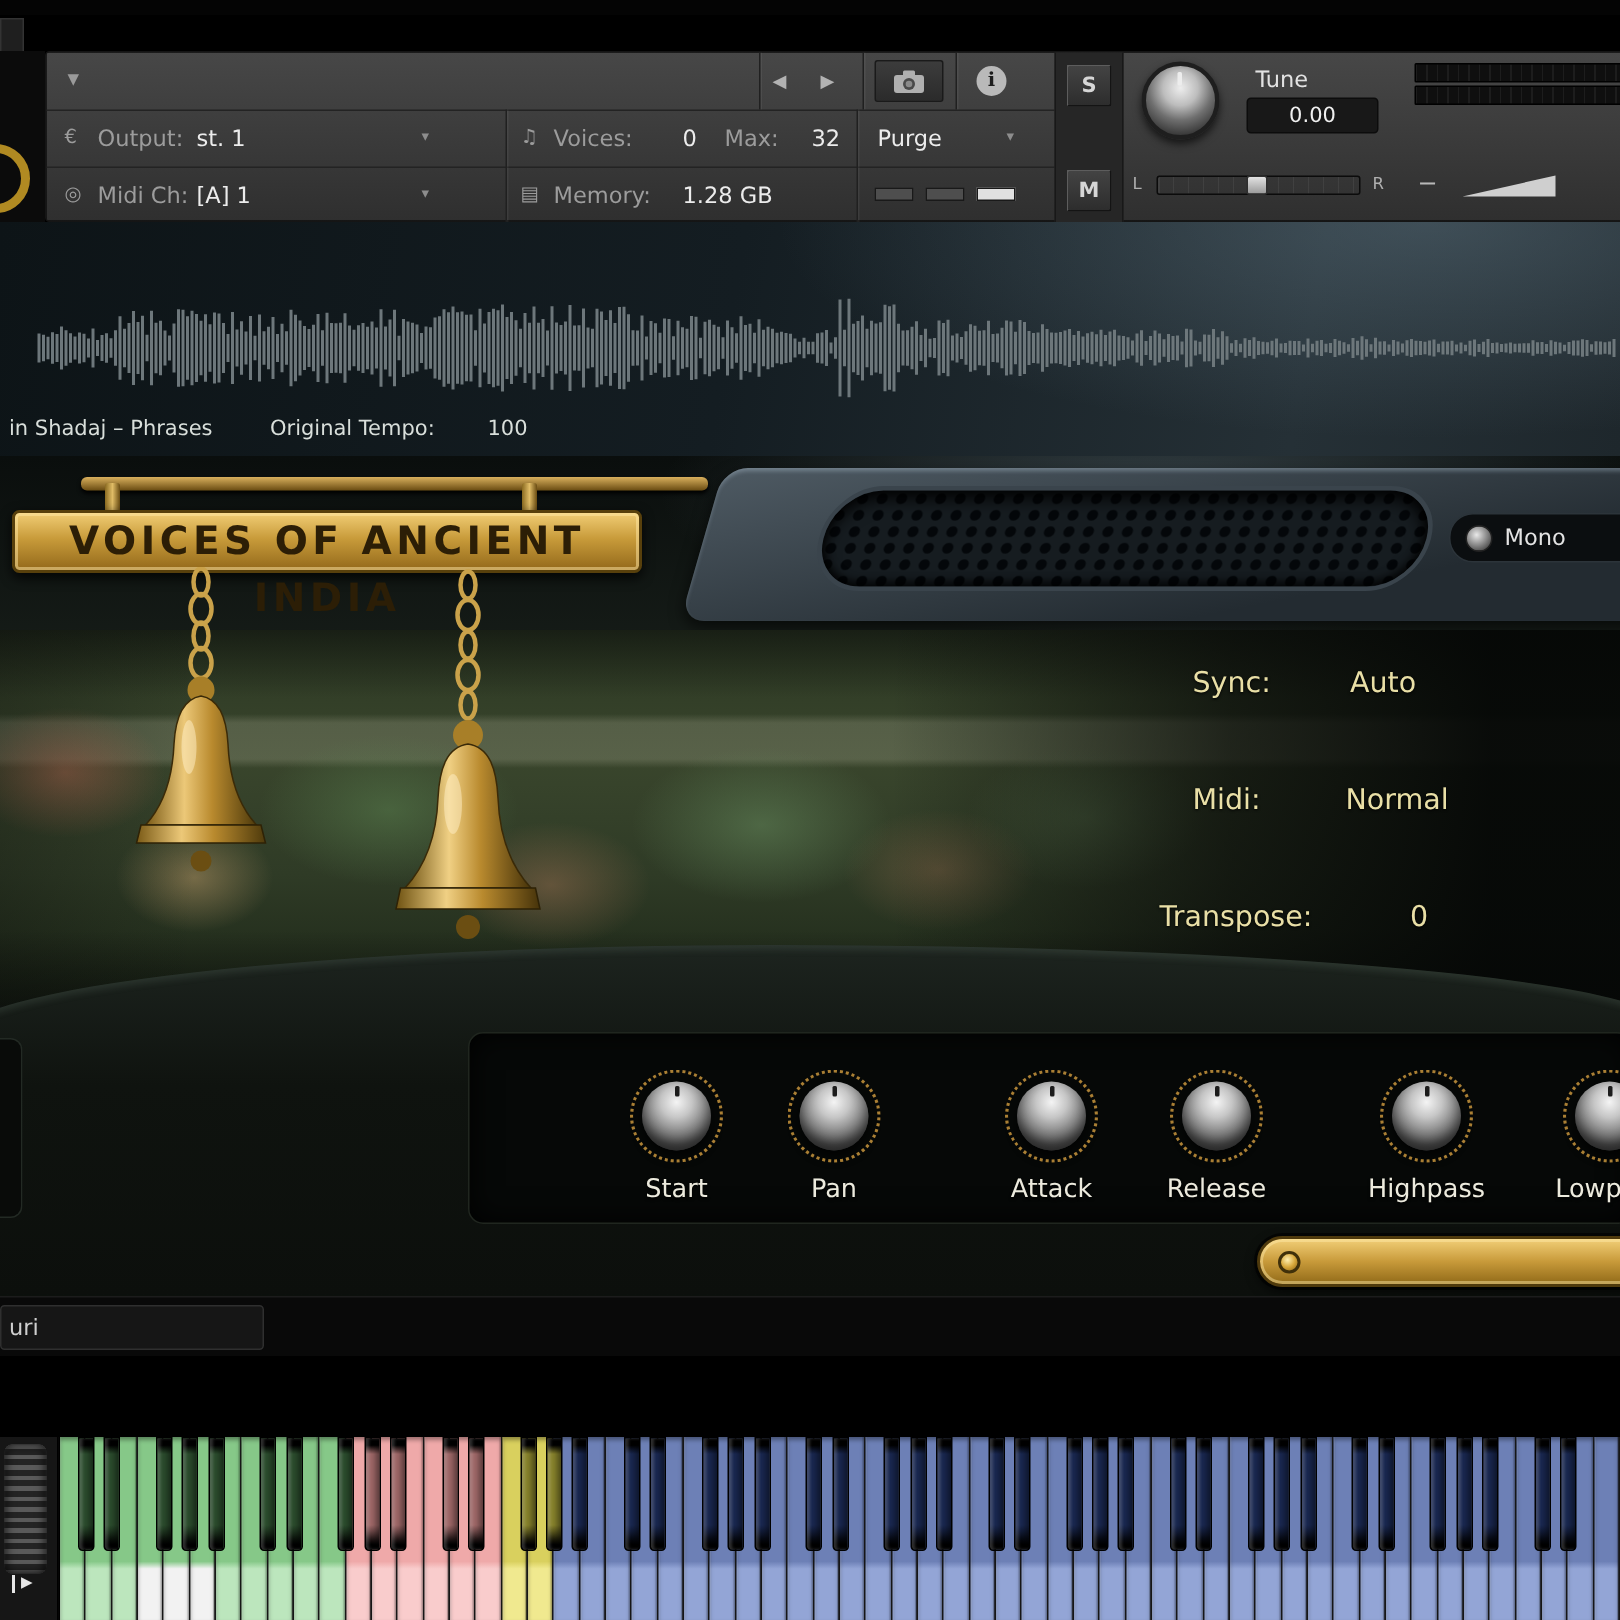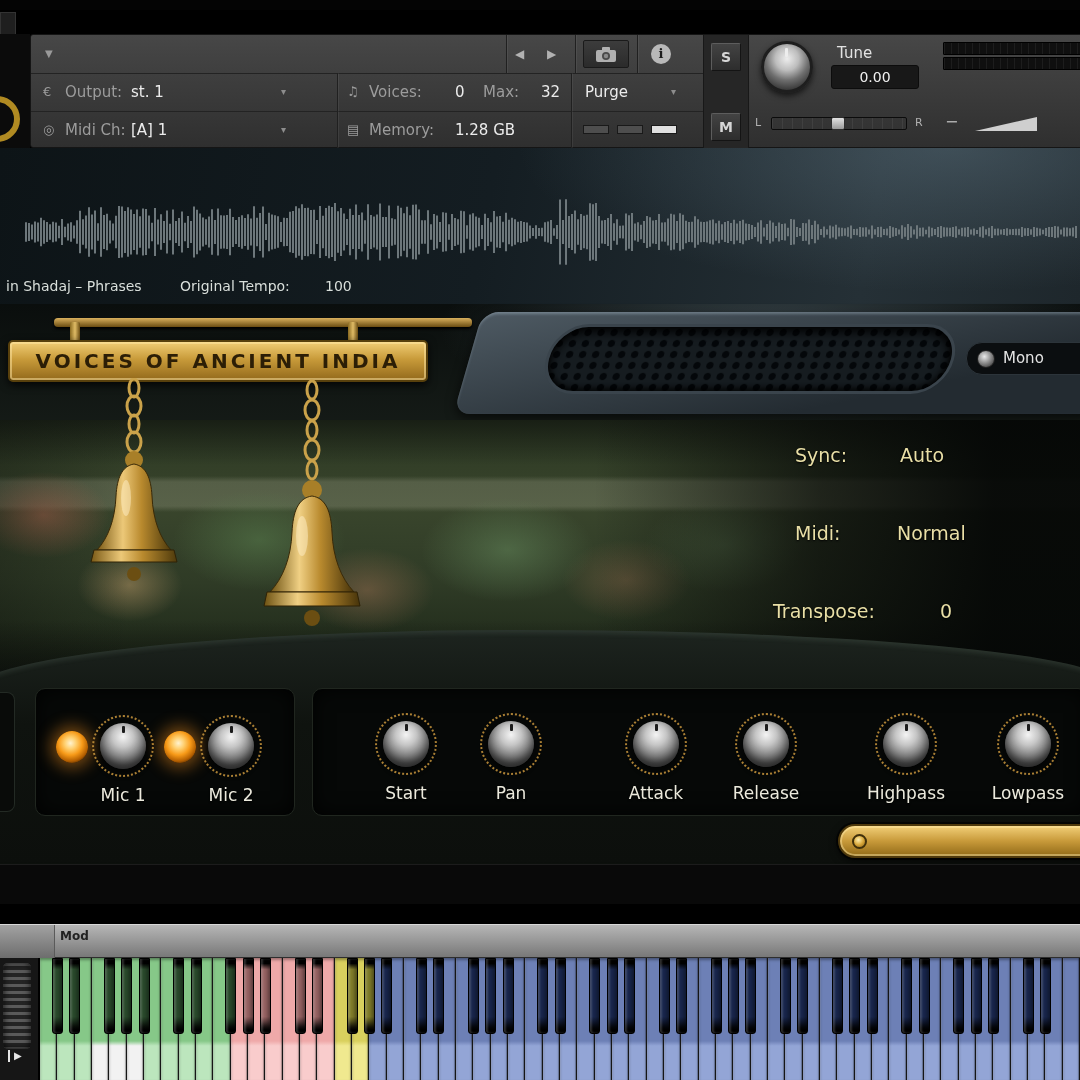--- a/index.html
+++ b/index.html
@@ -63,21 +63,21 @@
 
   
   #main{left:0;top:304px;width:1080px;height:560px;background:linear-gradient(#0c100e,#10140f 30%,#0d110e);}
   .m-steel{left:0;top:0;width:1080px;height:124px;background:radial-gradient(520px 150px at 72% 20%,rgba(96,116,128,.5),transparent 65%),linear-gradient(#0a0e0d,#151b17);}
   .m-wedgebg{left:468px;top:8px;width:648px;height:102px;transform:skewX(-16deg);background:linear-gradient(168deg,#4e5a63,#232b31 72%);border-radius:16px;box-shadow:inset 0 2px 3px rgba(190,210,225,.35),0 4px 10px rgba(0,0,0,.6);}
   .m-grille{left:546px;top:20px;width:408px;height:70px;transform:skewX(-14deg);border-radius:35px;background-color:#161c20;background-image:radial-gradient(circle,#04070a 3.2px,transparent 4px);background-size:13px 11px;border:3px solid #3a444c;box-shadow:inset 0 5px 12px #000,inset 0 -3px 6px rgba(0,0,0,.8);}
   .m-rod{left:54px;top:14px;width:418px;height:9px;background:linear-gradient(#d9b05d,#6a4c12);border-radius:4px;box-shadow:0 2px 3px #000;}
   .m-pin{width:10px;height:26px;top:18px;background:linear-gradient(90deg,#8a6a20,#e0bc66,#6a4c12);border-radius:2px;}
   .pin1{left:70px;} .pin2{left:348px;}
   .m-plaque{left:8px;top:36px;width:420px;height:42px;background:linear-gradient(#f1cd75,#c89b3a 45%,#93691b);border:2px solid #58400c;border-radius:5px;box-shadow:inset 0 0 0 2px rgba(255,232,165,.5),0 3px 8px rgba(0,0,0,.8);}
-  .m-plaque span{left:0;top:0;width:100%;text-align:center;line-height:38px;font-weight:bold;font-size:20px;letter-spacing:3px;color:#2c1e06;}
+  .m-plaque span{left:0;top:0;width:100%;text-align:center;line-height:38px;font-weight:bold;font-size:26px;letter-spacing:3px;color:#2c1e06;}
   .m-mono{left:966px;top:38px;width:132px;height:33px;background:#0b0e10;border:1px solid #2c343a;border-radius:16px;}
   .m-mono-led{left:10px;top:7px;width:18px;height:18px;border-radius:50%;background:radial-gradient(circle at 40% 35%,#e9e9e9,#9a9a9a 40%,#555 75%);border:1px solid #222;}
   .m-mono-lab{left:36px;top:0;line-height:31px;font-size:15px;color:#e4e4e4;}
   .m-art{left:0;top:116px;width:1080px;height:250px;background:
     radial-gradient(95px 62px at 4% 38%,rgba(186,108,84,.55),transparent 70%),
     radial-gradient(75px 52px at 12% 66%,rgba(205,165,112,.45),transparent 70%),
     radial-gradient(120px 70px at 24% 48%,rgba(92,132,82,.5),transparent 72%),
     radial-gradient(95px 60px at 34% 68%,rgba(172,120,88,.42),transparent 70%),
     radial-gradient(120px 72px at 47% 52%,rgba(104,142,96,.5),transparent 72%),
     radial-gradient(92px 58px at 58% 64%,rgba(150,108,78,.4),transparent 70%),
@@ -97,21 +97,21 @@
   .micbox{left:35px;top:384px;width:260px;height:128px;background:#060807;border:1px solid #20261f;border-radius:10px;box-shadow:inset 0 0 20px rgba(0,0,0,.95);}
   .fxbox{left:312px;top:384px;width:776px;height:128px;background:#060807;border:1px solid #20261f;border-radius:10px;box-shadow:inset 0 0 20px rgba(0,0,0,.95);}
   .led{width:32px;height:32px;border-radius:50%;background:radial-gradient(circle at 45% 38%,#fff3cf 0%,#ffcf6e 22%,#f79a18 45%,#b35e00 68%,rgba(70,35,0,.25) 88%,transparent);box-shadow:0 0 16px 5px rgba(255,150,30,.45);}
   .led1{left:20px;top:42px;} .led2{left:128px;top:42px;}
   .knob{width:46px;height:46px;border-radius:50%;background:radial-gradient(circle at 50% 30%,#f4f4f4,#c6c6c6 26%,#8e8e8e 48%,#535353 72%,#3a3a3a);box-shadow:0 4px 7px rgba(0,0,0,.7),inset 0 -5px 8px rgba(0,0,0,.45);}
   .knob::before{content:"";position:absolute;inset:-8px;border-radius:50%;border:2px dotted rgba(212,158,64,.8);}
   .knob::after{content:"";position:absolute;left:50%;top:3px;width:3px;height:7px;margin-left:-1.5px;background:#1c1c1c;border-radius:1px;}
   .mk1{left:64px;top:34px;} .mk2{left:172px;top:34px;}
   .mlab{top:96px;width:80px;text-align:center;font-size:17px;color:#eceadd;text-shadow:0 1px 2px #000;}
   .ml1{left:47px;} .ml2{left:155px;}
-  .knob-unit{width:46px;height:46px;}
+  .knob-unit{width:46px;height:46px;margin-left:45px;}
   .k-label{top:62px;left:-37px;width:120px;text-align:center;font-size:17px;color:#eceadd;text-shadow:0 1px 2px #000;}
   #badge{left:838px;top:520px;width:300px;height:34px;background:linear-gradient(#f2cf78,#c89a3a 50%,#916a18);border:2px solid #4e390c;border-radius:17px;box-shadow:0 0 0 2px rgba(0,0,0,.6),0 3px 8px rgba(0,0,0,.7),inset 0 0 0 2px rgba(255,235,170,.45);}
   .b-dot{left:12px;top:8px;width:15px;height:15px;border-radius:50%;background:radial-gradient(circle at 40% 35%,#ffefb0,#d8a83c 50%,#8a5f10);border:2px solid #40300a;}
   .b-txt{left:42px;top:0;line-height:30px;font-weight:bold;font-size:18px;letter-spacing:3px;color:#3a2808;text-shadow:0 1px 0 rgba(255,240,190,.4);}
 
   
   #tabs{left:0;top:864px;width:1080px;height:40px;background:#090909;border-top:1px solid #1c1c1c;}
   .tab-l{left:0;top:5px;width:176px;height:30px;background:#161616;border:1px solid #2f2f2f;border-radius:3px;color:#cfcfcf;font-size:15px;line-height:28px;padding-left:5px;}
   .tab-r{left:181px;top:5px;width:231px;height:30px;background:linear-gradient(#5d5d5d,#3a3a3a);border:1px solid #787878;border-bottom-color:#1c1c1c;border-radius:3px;color:#efefef;font-size:15px;line-height:28px;padding-left:10px;}
 
@@ -276,28 +276,20 @@
     <span class="prm-lab p-sync-l">Sync:</span>
     <span class="prm-lab p-sync-v">Auto</span>
     <span class="prm-lab p-mode-l">Midi:</span>
     <span class="prm-lab p-mode-v">Normal</span>
     <span class="prm-lab p-tr-l">Transpose:</span>
     <span class="prm-lab p-tr-v">0</span>
 
     <div class="m-curve"></div>
     <div class="m-sliver"></div>
 
-    <div class="micbox">
-      <div class="led led1"></div>
-      <div class="knob mk1"></div>
-      <div class="led led2"></div>
-      <div class="knob mk2"></div>
-      <div class="mlab ml1">Mic 1</div>
-      <div class="mlab ml2">Mic 2</div>
-    </div>
 
     <div class="fxbox" id="fx-knobs">
         <div class="knob-unit" style="left: 70px; top: 32px;">
           <div class="knob" style="left: 0px; top: 0px;"></div>
           <div class="k-label">Start</div>
         </div>
         <div class="knob-unit" style="left: 175px; top: 32px;">
           <div class="knob" style="left: 0px; top: 0px;"></div>
           <div class="k-label">Pan</div>
         </div>
@@ -318,26 +310,23 @@
           <div class="k-label">Lowpass</div>
         </div>
       </div>
 
     <div id="badge">
       <div class="b-dot"></div>
     </div>
   </div>
 
   <div id="tabs">
+    <div class="tab-l">uri</div>
   </div>
 
-  <div id="kbhead">
-    <div class="kb-left"></div>
-    <span class="kb-mod">Mod</span>
-  </div>
   <div id="wheelpanel">
     <div class="wheel"></div>
     <span class="kb-play">▶</span>
   </div>
   <div id="keyboard">
       <div class="wk" style="left: 0px; width: 17.33px; background: linear-gradient(rgb(134, 200, 136) 0px, rgb(134, 200, 136) 68%, rgb(188, 230, 189) 72%, rgb(188, 230, 189) 100%);"></div>
       <div class="wk" style="left: 17.33px; width: 17.33px; background: linear-gradient(rgb(134, 200, 136) 0px, rgb(134, 200, 136) 68%, rgb(188, 230, 189) 72%, rgb(188, 230, 189) 100%);"></div>
       <div class="wk" style="left: 34.67px; width: 17.33px; background: linear-gradient(rgb(134, 200, 136) 0px, rgb(134, 200, 136) 68%, rgb(188, 230, 189) 72%, rgb(188, 230, 189) 100%);"></div>
       <div class="wk" style="left: 52px; width: 17.33px; background: linear-gradient(rgb(134, 200, 136) 0px, rgb(134, 200, 136) 68%, rgb(242, 242, 242) 72%, rgb(242, 242, 242) 100%);"></div>
       <div class="wk" style="left: 69.33px; width: 17.33px; background: linear-gradient(rgb(134, 200, 136) 0px, rgb(134, 200, 136) 68%, rgb(242, 242, 242) 72%, rgb(242, 242, 242) 100%);"></div>

